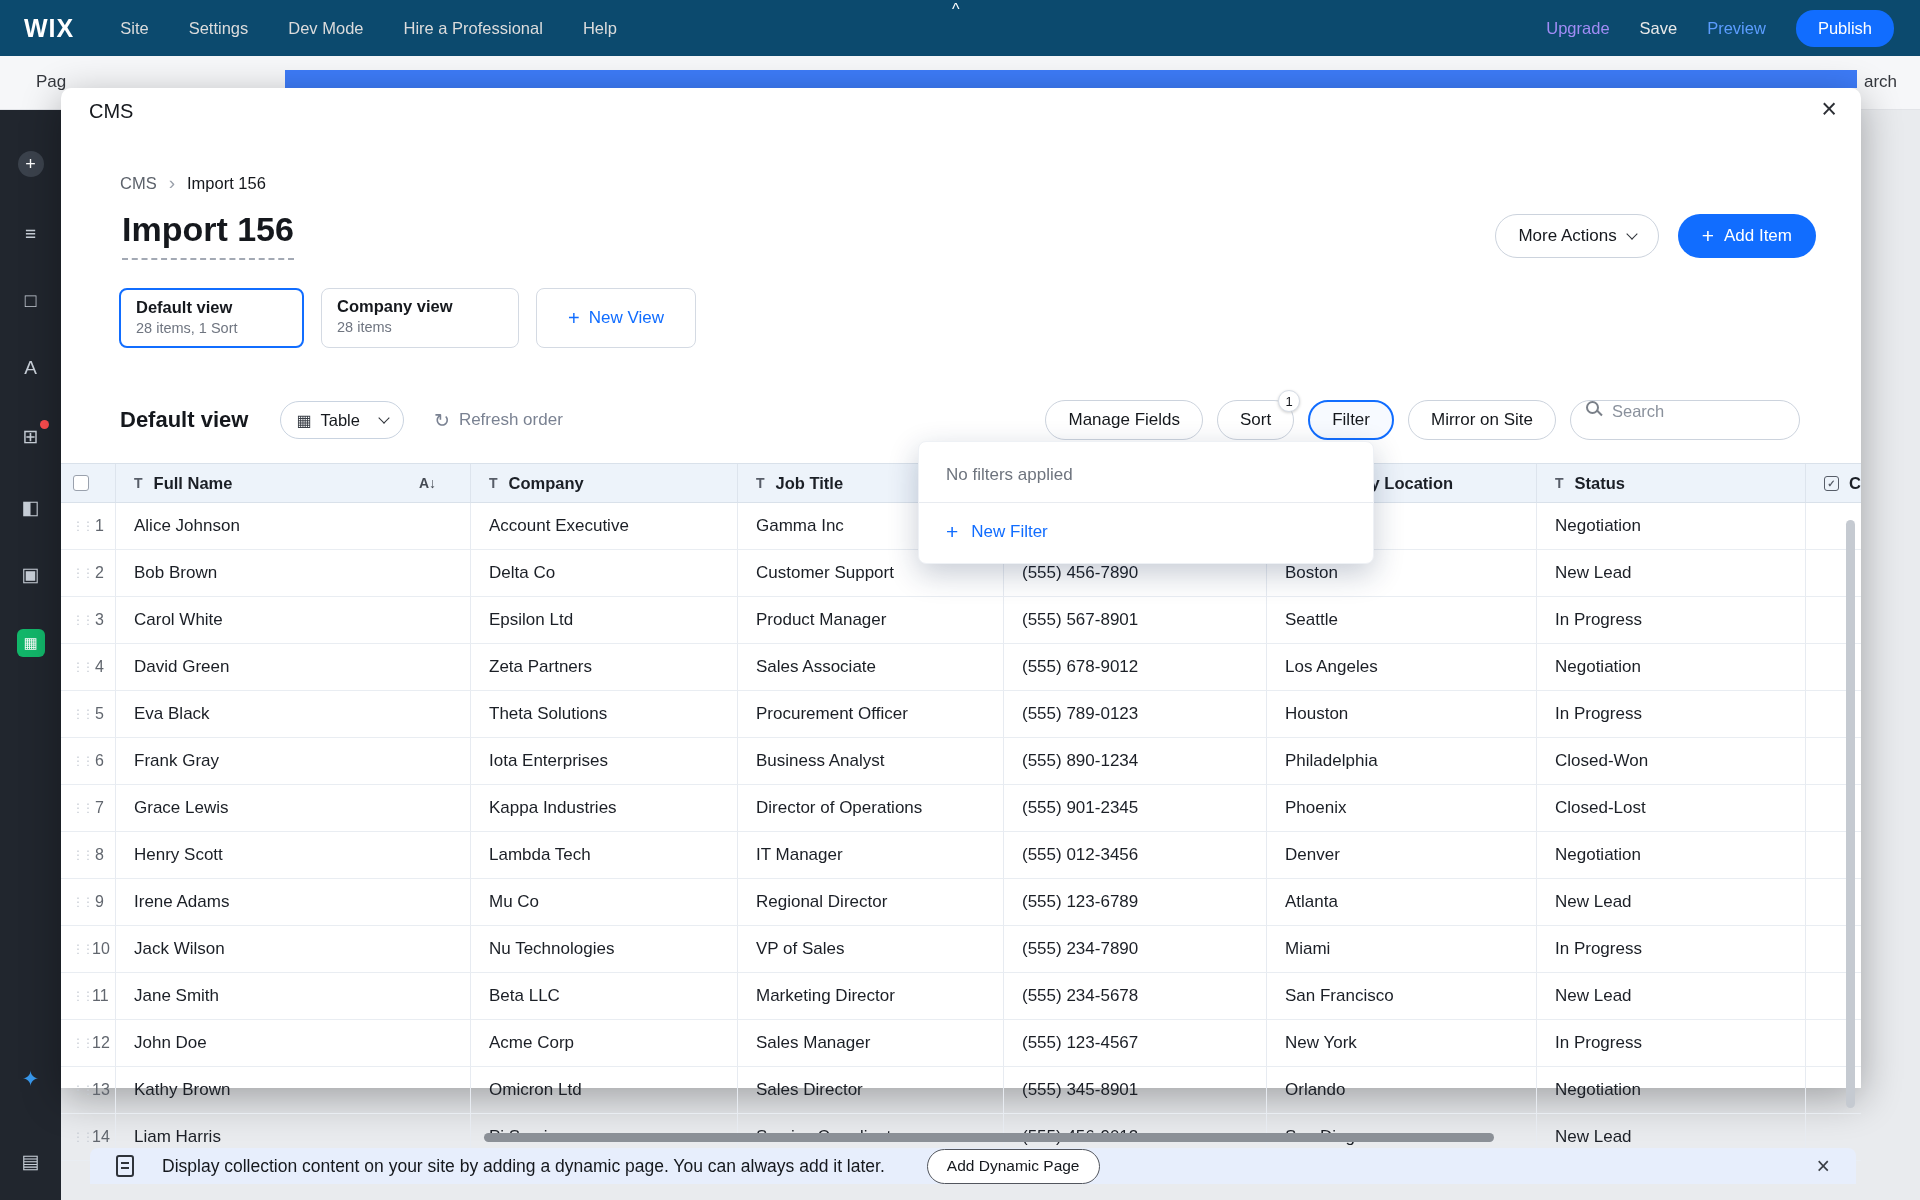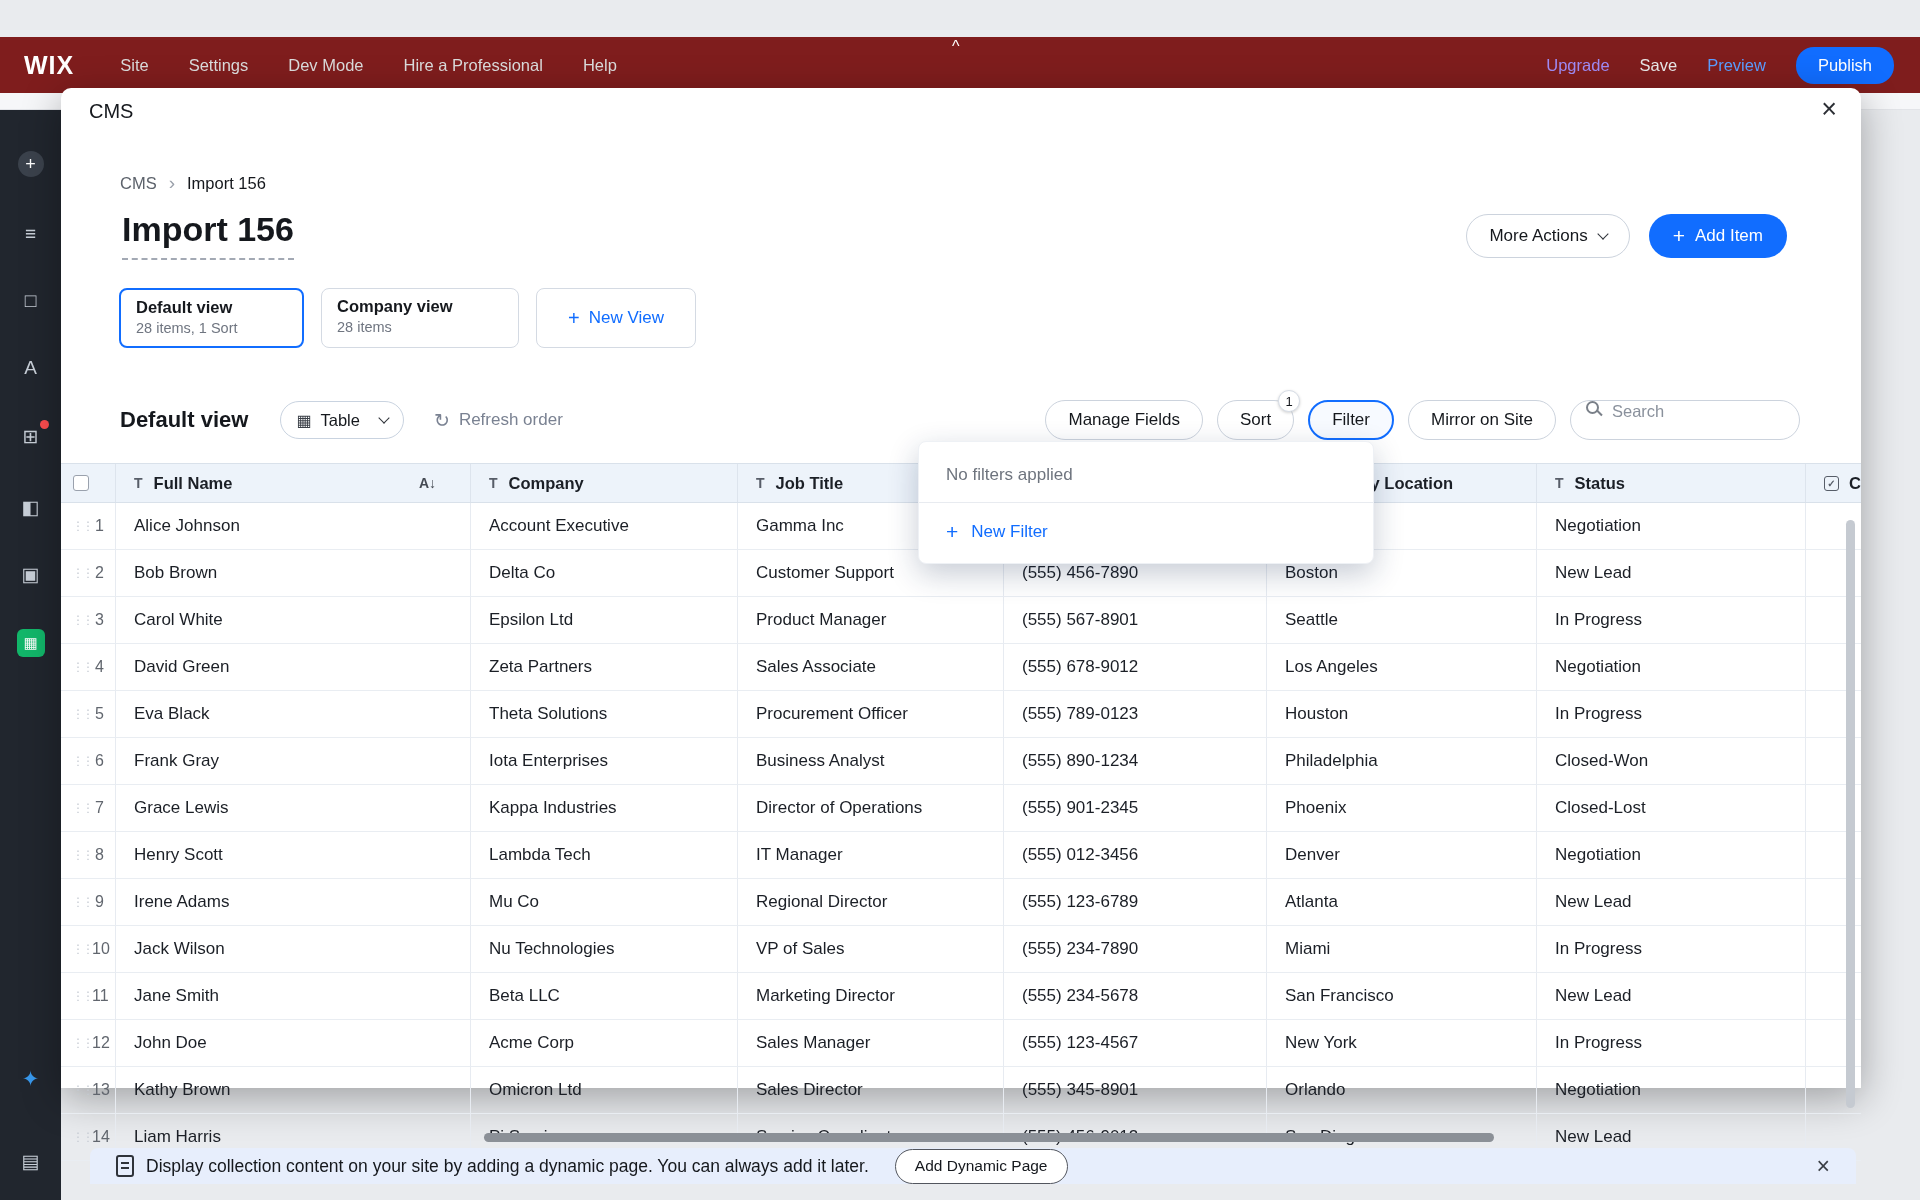--- a/index.html
+++ b/index.html
@@ -1,21 +1,21 @@
 <!DOCTYPE html>
 <html><head>
 <meta charset="utf-8">
 <style>
   * { box-sizing: border-box; }
   html,body { margin:0; padding:0; background:#cfd3d8; }
   body { font-family:"Liberation Sans", sans-serif; }
   .stage { position:relative; width:1920px; height:1200px; overflow:hidden; background:#e9ebee; }
 
   
-  .topbar { position:absolute; left:0; top:0; width:1920px; height:56px; background:#7f1d1d; display:flex; align-items:center; color:#fff; z-index:8;margin-top:37px; }
+  .topbar { position:absolute; left:0; top:0; width:1920px; height:56px; background:#0c4a6e; display:flex; align-items:center; color:#fff; z-index:8; }
   .wix-logo { font-weight:700; font-size:25px; letter-spacing:1px; margin-left:24px; }
   .top-menu { display:flex; gap:40px; margin-left:46px; font-size:16.5px; color:#dcdcdc; }
   .top-menu span { cursor:default; }
   .topbar-right { margin-left:auto; display:flex; align-items:center; gap:30px; margin-right:26px; font-size:16.5px; }
   .upgrade { color:#a18cf5;text-align:center; }
   .save { color:#e9e9e9; }
   .preview { color:#5c9dff; }
   .publish-btn { background:#116dff; color:#fff; border:none; border-radius:18px; padding:9px 22px; font-size:16.5px; font-family:inherit; }
   .top-caret { position:absolute; left:952px; top:1px; color:#fff; font-size:16px; }
 
@@ -38,21 +38,21 @@
   .modal-title { position:absolute; left:28px; top:12px; font-size:20px; font-weight:500; color:#15181d; }
   .modal-close { position:absolute; right:24px; top:8px; font-size:27px; color:#2c2f35; cursor:pointer; line-height:1; }
 
   .breadcrumb { position:absolute; left:59px; top:84px; display:flex; align-items:center; gap:12px; font-size:16.5px; }
   .bc-root { color:#5c626b; }
   .bc-sep { color:#9aa0aa; font-size:19px; }
   .bc-cur { color:#15181d; }
 
   .coll-title { position:absolute; left:61px; top:122px; font-size:34px; font-weight:800; color:#15181d; border-bottom:2px dashed #a3a9b4; padding-bottom:9px; }
 
-  .title-actions { position:absolute; right:74px; top:126px; display:flex; gap:19px;justify-content:space-between; }
+  .title-actions { position:absolute; right:45px; top:126px; display:flex; gap:19px;justify-content:space-between; }
   .more-actions { height:44px; border:1px solid #ccd3dd; background:#fff; border-radius:22px; padding:0 22px; display:flex; align-items:center; font-size:17px; color:#15181d; font-family:inherit; }
   .add-item { height:44px; border:none; background:#116dff; color:#fff; border-radius:22px; padding:0 24px; display:flex; align-items:center; gap:10px; font-size:17px; font-family:inherit; }
   .add-item .plus { font-size:21px; }
   .chev { width:8px; height:8px; border-right:1.8px solid #2f333a; border-bottom:1.8px solid #2f333a; transform:rotate(45deg); display:inline-block; margin-left:11px; margin-top:-4px; }
 
   .view-cards { position:absolute; left:58px; top:200px; display:flex; gap:17px; }
   .vcard { width:185px; height:60px; border:1px solid #d4dae3; border-radius:8px; background:#fff; padding:8px 15px; cursor:pointer; }
   .vcard.sel { border:2px solid #116dff; }
   .vcard.c2 { width:198px; }
   .vc-name { font-size:16.5px; font-weight:600; color:#15181d; }
@@ -101,21 +101,21 @@
   .fp-empty { padding:23px 27px 17px; color:#6e747e; font-size:17px; }
   .fp-div { height:1px; background:#e8ebf0; }
   .fp-new { padding:17px 27px 19px; color:#116dff; font-size:17px; display:flex; align-items:center; gap:13px; cursor:pointer; }
   .fp-new .plus { font-size:21px; }
 
   
   .hscroll { position:absolute; left:423px; top:1045px; width:1010px; height:9px; background:#8b9097; border-radius:5px; z-index:22; }
   .vscroll { position:absolute; left:1785px; top:432px; width:9px; height:588px; background:#c5cad1; border-radius:5px; z-index:22; }
 
   
-  .banner { position:absolute; left:90px; top:1148px; width:1766px; height:36px; background:#e7eefc; border-radius:8px 8px 0 0; display:flex; align-items:center; gap:12px; padding:0 26px; z-index:60; }
+  .banner { position:absolute; left:90px; top:1148px; width:1766px; height:36px; background:#e7eefc; border-radius:8px 8px 0 0; display:flex; align-items:center; gap:28px; padding:0 26px; z-index:60; }
   .doc-icon { width:18px; height:22px; border:2px solid #2f333a; border-radius:3px; position:relative; flex:none; }
   .doc-icon::before { content:""; position:absolute; left:3px; top:5px; width:8px; height:2px; background:#2f333a; box-shadow:0 5px 0 #2f333a; }
   .banner-text { font-size:17.5px; color:#15181d; }
   .banner-btn { margin-left:14px; height:35px; border:1px solid #52565e; background:#fff; border-radius:18px; padding:0 19px; font-size:15.5px; color:#15181d; font-family:inherit; }
   .banner-close { margin-left:auto; font-size:23px; color:#3a3e45; line-height:1; cursor:pointer; }
 </style>
 </head>
 <body>
 
 <div class="stage">

